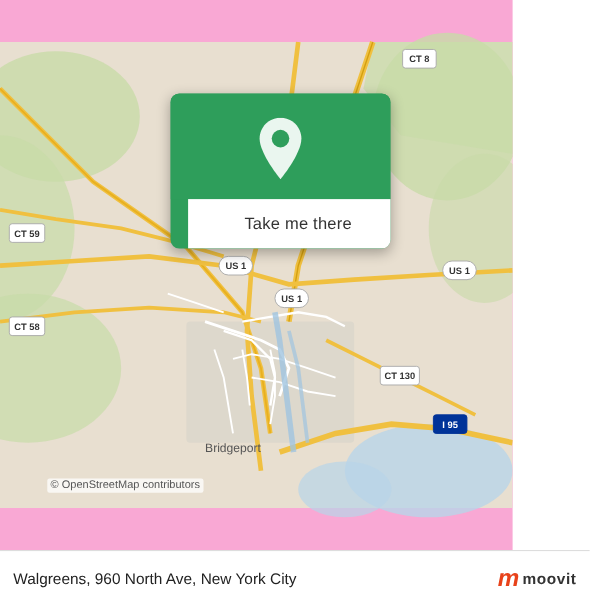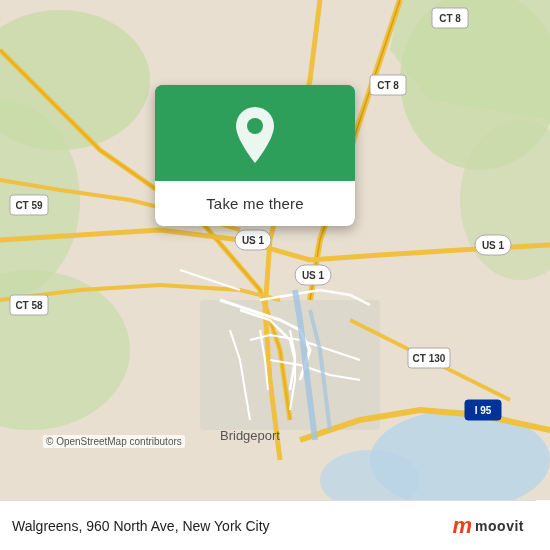--- a/index.html
+++ b/index.html
@@ -5,21 +5,21 @@
     * { margin: 0; padding: 0; box-sizing: border-box; }
     body {
       width: 550px;
       height: 550px;
       overflow: hidden;
       font-family: Arial, sans-serif;
       position: relative;
     }
 
     #map-container {
-      width: 550px;
+      width: 466px;
       height: 500px;
       position: relative;
       overflow: hidden;
       background-color: #f9a8d4;
     }
 
     
     #map-svg {
       width: 100%;
       height: 100%;
@@ -58,20 +58,21 @@
       color: #333;
       text-align: center;
       padding: 14px 0;
       font-size: 15px;
       font-weight: 500;
       cursor: pointer;
       border: none;
       width: 100%;
       display: block;
       letter-spacing: 0.2px;
+      margin-left: 16px;
     }
 
     
     #bottom-bar {
       width: 536px;
       height: 50px;
       background: white;
       border-top: 1px solid #ddd;
       display: flex;
       align-items: center;

